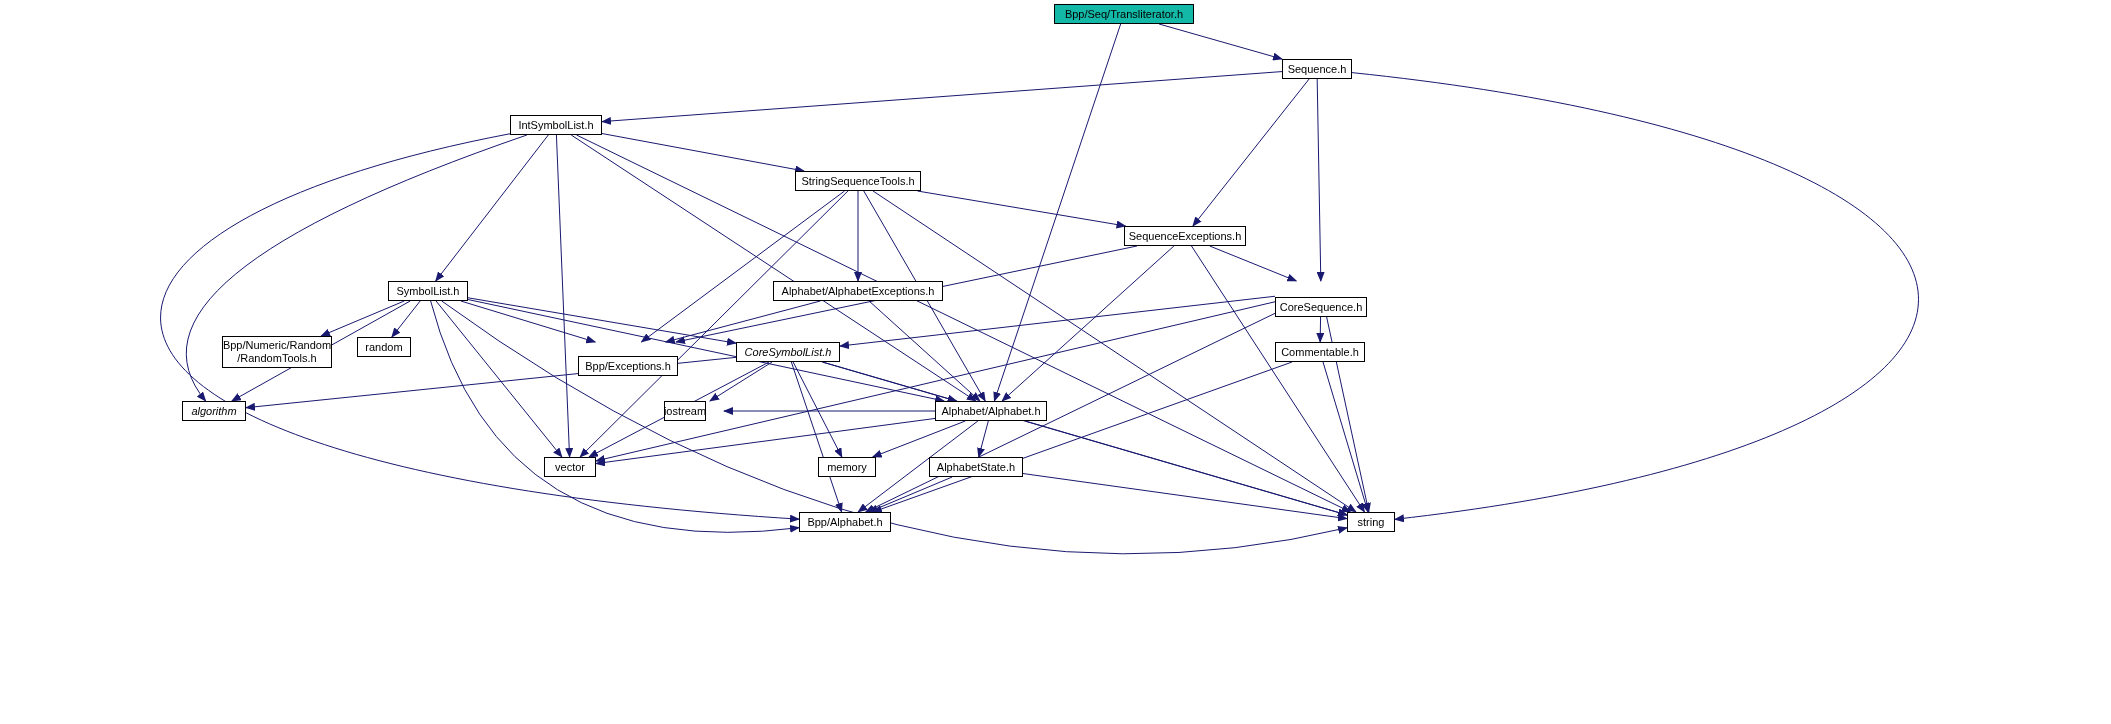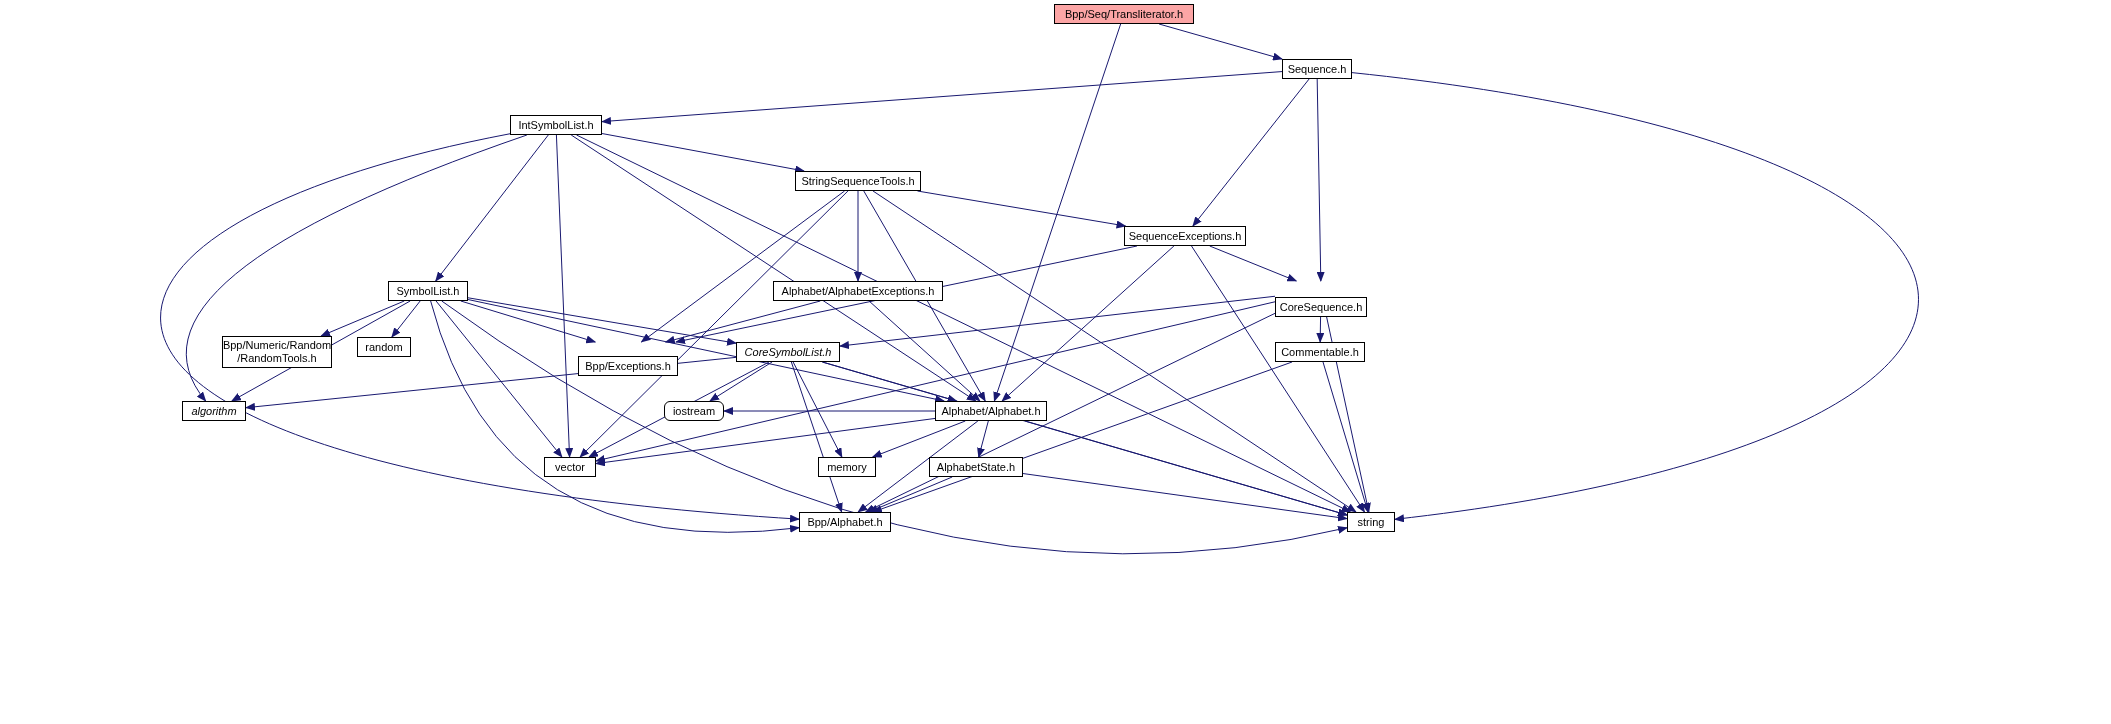--- a/index.html
+++ b/index.html
@@ -28,21 +28,21 @@
     justify-content: center;
     text-align: center;
     font-size: 11px;
     line-height: 13px;
     color: #000000;
     white-space: pre-line;
     cursor: pointer;
     z-index: 2;
   }
   .node.root {
-    background: #fca5a5;
+    background: #14b8a6;
   }
 </style>
 </head>
 <body>
 
 <div id="stage" style="width: 2111px; height: 724px; background: rgb(255, 255, 255);">
     <svg width="2111" height="724">
       <defs>
         <marker id="arrow" markerWidth="10" markerHeight="8" refX="9" refY="4" orient="auto" markerUnits="userSpaceOnUse">
           <path d="M0,0 L10,4 L0,8 z" fill="#191970"></path>
@@ -113,20 +113,20 @@
     <div class="node" style="left: 388px; top: 281px; width: 80px; height: 20px; border-color: rgb(0, 0, 0);">SymbolList.h</div>
     <div class="node" style="left: 773px; top: 281px; width: 170px; height: 20px; border-color: rgb(0, 0, 0);">Alphabet/AlphabetExceptions.h</div>
     <div class="node" style="left: 1275px; top: 281px; width: 92px; height: 20px; border-color: rgb(0, 0, 0); margin-top: 16px;">CoreSequence.h</div>
     <div class="node" style="left: 222px; top: 336px; width: 110px; height: 32px; border-color: rgb(0, 0, 0);">Bpp/Numeric/Random
 /RandomTools.h</div>
     <div class="node" style="left: 357px; top: 337px; width: 54px; height: 20px; border-color: rgb(0, 0, 0);">random</div>
     <div class="node" style="left: 578px; top: 356px; width: 100px; height: 20px; border-color: rgb(0, 0, 0);">Bpp/Exceptions.h</div>
     <div class="node" style="left: 736px; top: 342px; width: 104px; height: 20px; border-color: rgb(0, 0, 0); font-style: italic;">CoreSymbolList.h</div>
     <div class="node" style="left: 1275px; top: 342px; width: 90px; height: 20px; border-color: rgb(0, 0, 0);">Commentable.h</div>
     <div class="node" style="left: 182px; top: 401px; width: 64px; height: 20px; border-color: rgb(0, 0, 0); font-style: italic;">algorithm</div>
-    <div class="node" style="left: 664px; top: 401px; width: 60px; height: 20px; border-color: rgb(0, 0, 0); border-radius: 6px;">iostream</div>
+    <div class="node" style="left: 664px; top: 401px; width: 42px; height: 20px; border-color: rgb(0, 0, 0);">iostream</div>
     <div class="node" style="left: 935px; top: 401px; width: 112px; height: 20px; border-color: rgb(0, 0, 0);">Alphabet/Alphabet.h</div>
     <div class="node" style="left: 544px; top: 457px; width: 52px; height: 20px; border-color: rgb(0, 0, 0);">vector</div>
     <div class="node" style="left: 818px; top: 457px; width: 58px; height: 20px; border-color: rgb(0, 0, 0);">memory</div>
     <div class="node" style="left: 929px; top: 457px; width: 94px; height: 20px; border-color: rgb(0, 0, 0);">AlphabetState.h</div>
     <div class="node" style="left: 799px; top: 512px; width: 92px; height: 20px; border-color: rgb(0, 0, 0);">Bpp/Alphabet.h</div>
     <div class="node" style="left: 1347px; top: 512px; width: 48px; height: 20px; border-color: rgb(0, 0, 0);">string</div>
   </div>
 
 </body></html>

